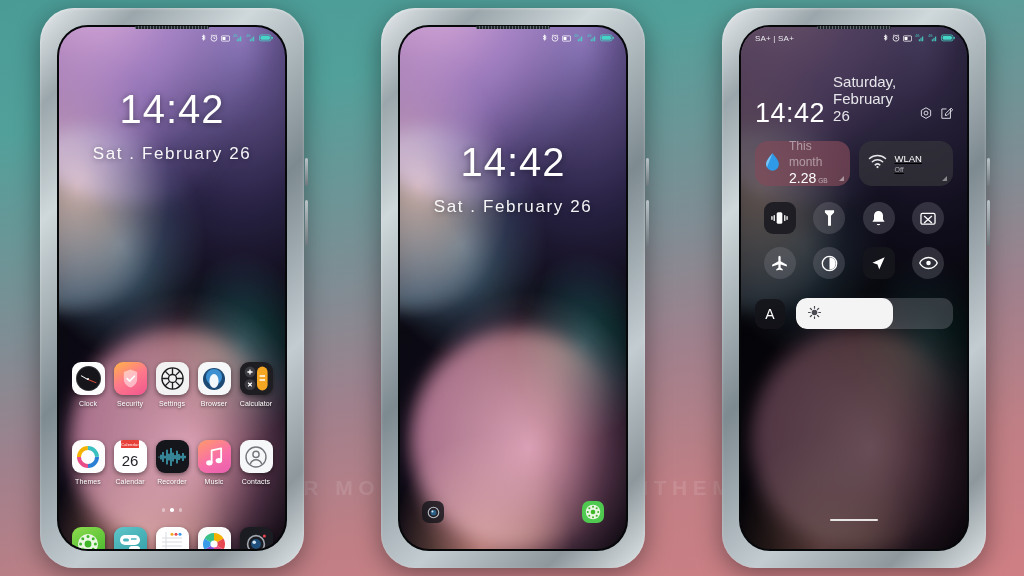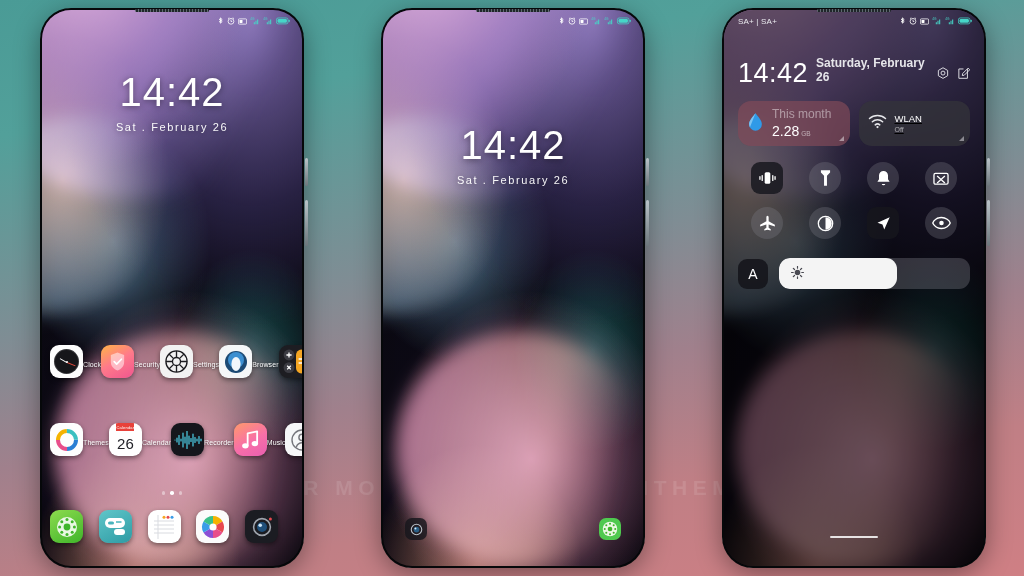--- a/index.html
+++ b/index.html
@@ -17,21 +17,21 @@
     font-weight:700; color:rgba(255,255,255,0.11);
     white-space:nowrap; z-index:1; pointer-events:none;
     font-family:"Liberation Sans", sans-serif;
   }
 
   
   .phone{
     position:absolute; z-index:3;
     border-radius:34px;
     background:linear-gradient(135deg,#e8ecef 0%,#9aa6ab 12%,#cfd8db 26%,#7d8a90 50%,#c3ccd1 72%,#8d979c 88%,#e2e8ea 100%);
-    padding:0;
+    padding:17px;
     box-shadow:0 6px 26px rgba(0,0,0,0.40), 0 1px 3px rgba(255,255,255,0.35) inset;
   }
   .phone-inner{
     width:100%; height:100%;
     border-radius:31px;
     background:#06080a;
     padding:2px;
     overflow:hidden;
     position:relative;
   }
@@ -98,28 +98,28 @@
   .sb-left{ font-size:8px; color:#e9e9ee; letter-spacing:0.2px; }
   .sb-icons{ display:flex; align-items:center; gap:3px; }
   .sb-icons svg{ display:block; }
 
   
   .lock-clock{
     position:absolute; left:0; right:0; text-align:center; z-index:7;
     color:#fff; text-shadow:0 1px 6px rgba(0,0,0,0.45);
   }
   .lc-time{ font-size:40px; font-weight:300; letter-spacing:1px; line-height:1; }
-  .lc-date{ font-size:11px; font-weight:400; letter-spacing:1.6px; margin-top:9px; opacity:0.95; }
+  .lc-date{ font-size:17px; font-weight:400; letter-spacing:1.6px; margin-top:15px; opacity:0.95; }
 
   
   .app-grid{
     position:absolute; left:8px; right:8px; z-index:7;
     display:grid; grid-template-columns:repeat(5,1fr); row-gap:14px;
   }
-  .app{ display:flex; flex-direction:row; align-items:center; }
+  .app{ display:flex; flex-direction:column; align-items:center; }
   .app-ico{
     width:33px; height:33px; border-radius:9px; position:relative;
     overflow:hidden; box-shadow:0 2px 5px rgba(0,0,0,0.45);
     display:flex; align-items:center; justify-content:center;
   }
   .app-lbl{
     margin-top:5px; font-size:7px; color:#fff; letter-spacing:0.1px;
     text-shadow:0 1px 3px rgba(0,0,0,0.7); white-space:nowrap;
   }
 
@@ -164,21 +164,21 @@
     position:absolute; width:22px; height:22px; border-radius:7px;
     display:flex; align-items:center; justify-content:center; z-index:7;
   }
   .ls-cam{ left:22px; bottom:26px; background:rgba(22,22,28,0.82); }
   .ls-tor{ right:22px; bottom:26px; background:#4fc94f; }
 
   
   .cc{ position:absolute; inset:0; z-index:7; padding:0 14px; }
   .cc-head{ display:flex; align-items:flex-end; gap:8px; margin-top:46px; }
   .cc-time{ font-size:27px; font-weight:300; color:#fff; line-height:1; letter-spacing:0.5px;}
-  .cc-date{ font-size:12px; color:#e6e6ea; padding-bottom:3px;font-weight:bold; }
+  .cc-date{ font-size:15px; color:#e6e6ea; padding-bottom:3px; }
   .cc-head-icons{ margin-left:auto; display:flex; gap:9px; padding-bottom:3px; }
 
   .cc-tiles{ display:grid; grid-template-columns:1fr 1fr; gap:9px; margin-top:14px; }
   .tile{
     height:45px; border-radius:13px; padding:6px 9px;
     display:flex; align-items:center; gap:8px; position:relative;
     background:rgba(128,74,88,0.70);
     backdrop-filter:blur(6px);
   }
   .tile.off{ background:rgba(52,52,58,0.72);text-decoration:underline; }

